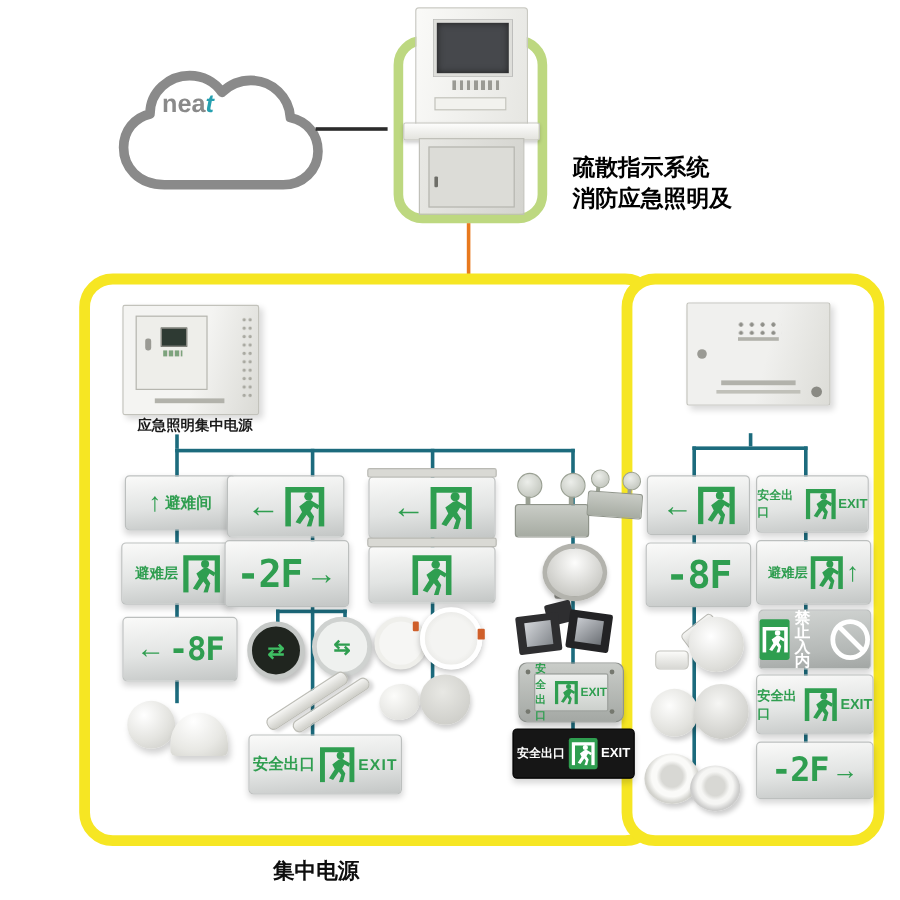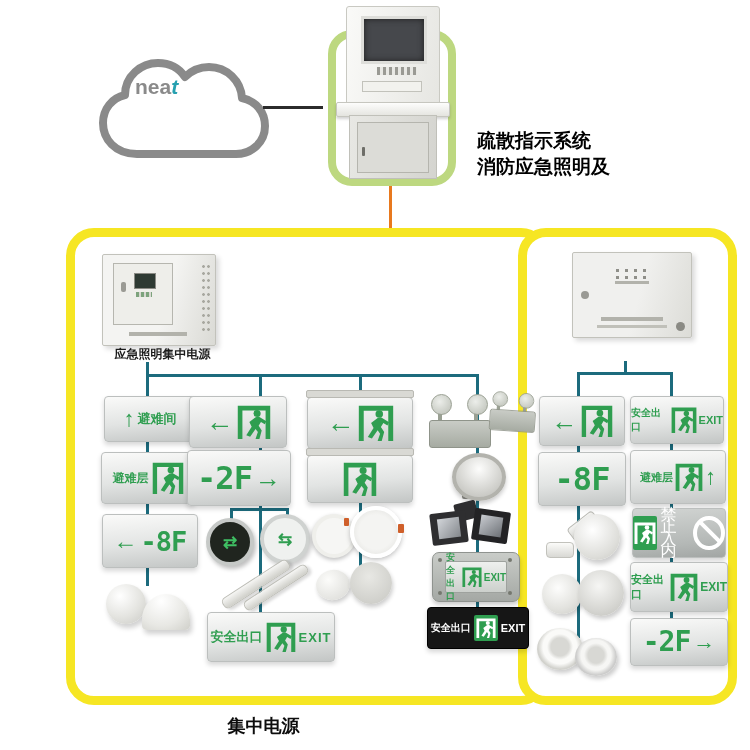--- a/index.html
+++ b/index.html
@@ -300,21 +300,21 @@
         </svg>
       <span class="g-arrow" style="font-size:22px;">↑</span>
     </div>
 
     <div class="sign sign--dark" style="left:105px;top:271px;width:92px;height:48px;gap:4px;">
       <span class="man-panel" style="width:26px;height:34px;">
           <svg class="man" width="22" height="22">
             <use href="#exit-man"></use>
           </svg>
         </span>
-      <span style="color:#fff;font-weight:normal;font-size:16px;line-height:12px;">
+      <span style="color:#fff;font-weight:bold;font-size:13px;line-height:12px;">
         <span>禁止</span><br>
         <span>入内</span>
       </span>
       <span style="position:relative;width:26px;height:26px;border:4px solid #fff;border-radius:50%;display:inline-block;">
         <span style="position:absolute;left:-1px;top:10px;width:28px;height:4px;background:#fff;transform:rotate(45deg);"></span>
       </span>
     </div>
 
     <div class="sign" style="left:103px;top:325px;width:96px;height:48px;gap:2px;">
       <span class="cn" style="font-size:11px;">安全出口</span>

